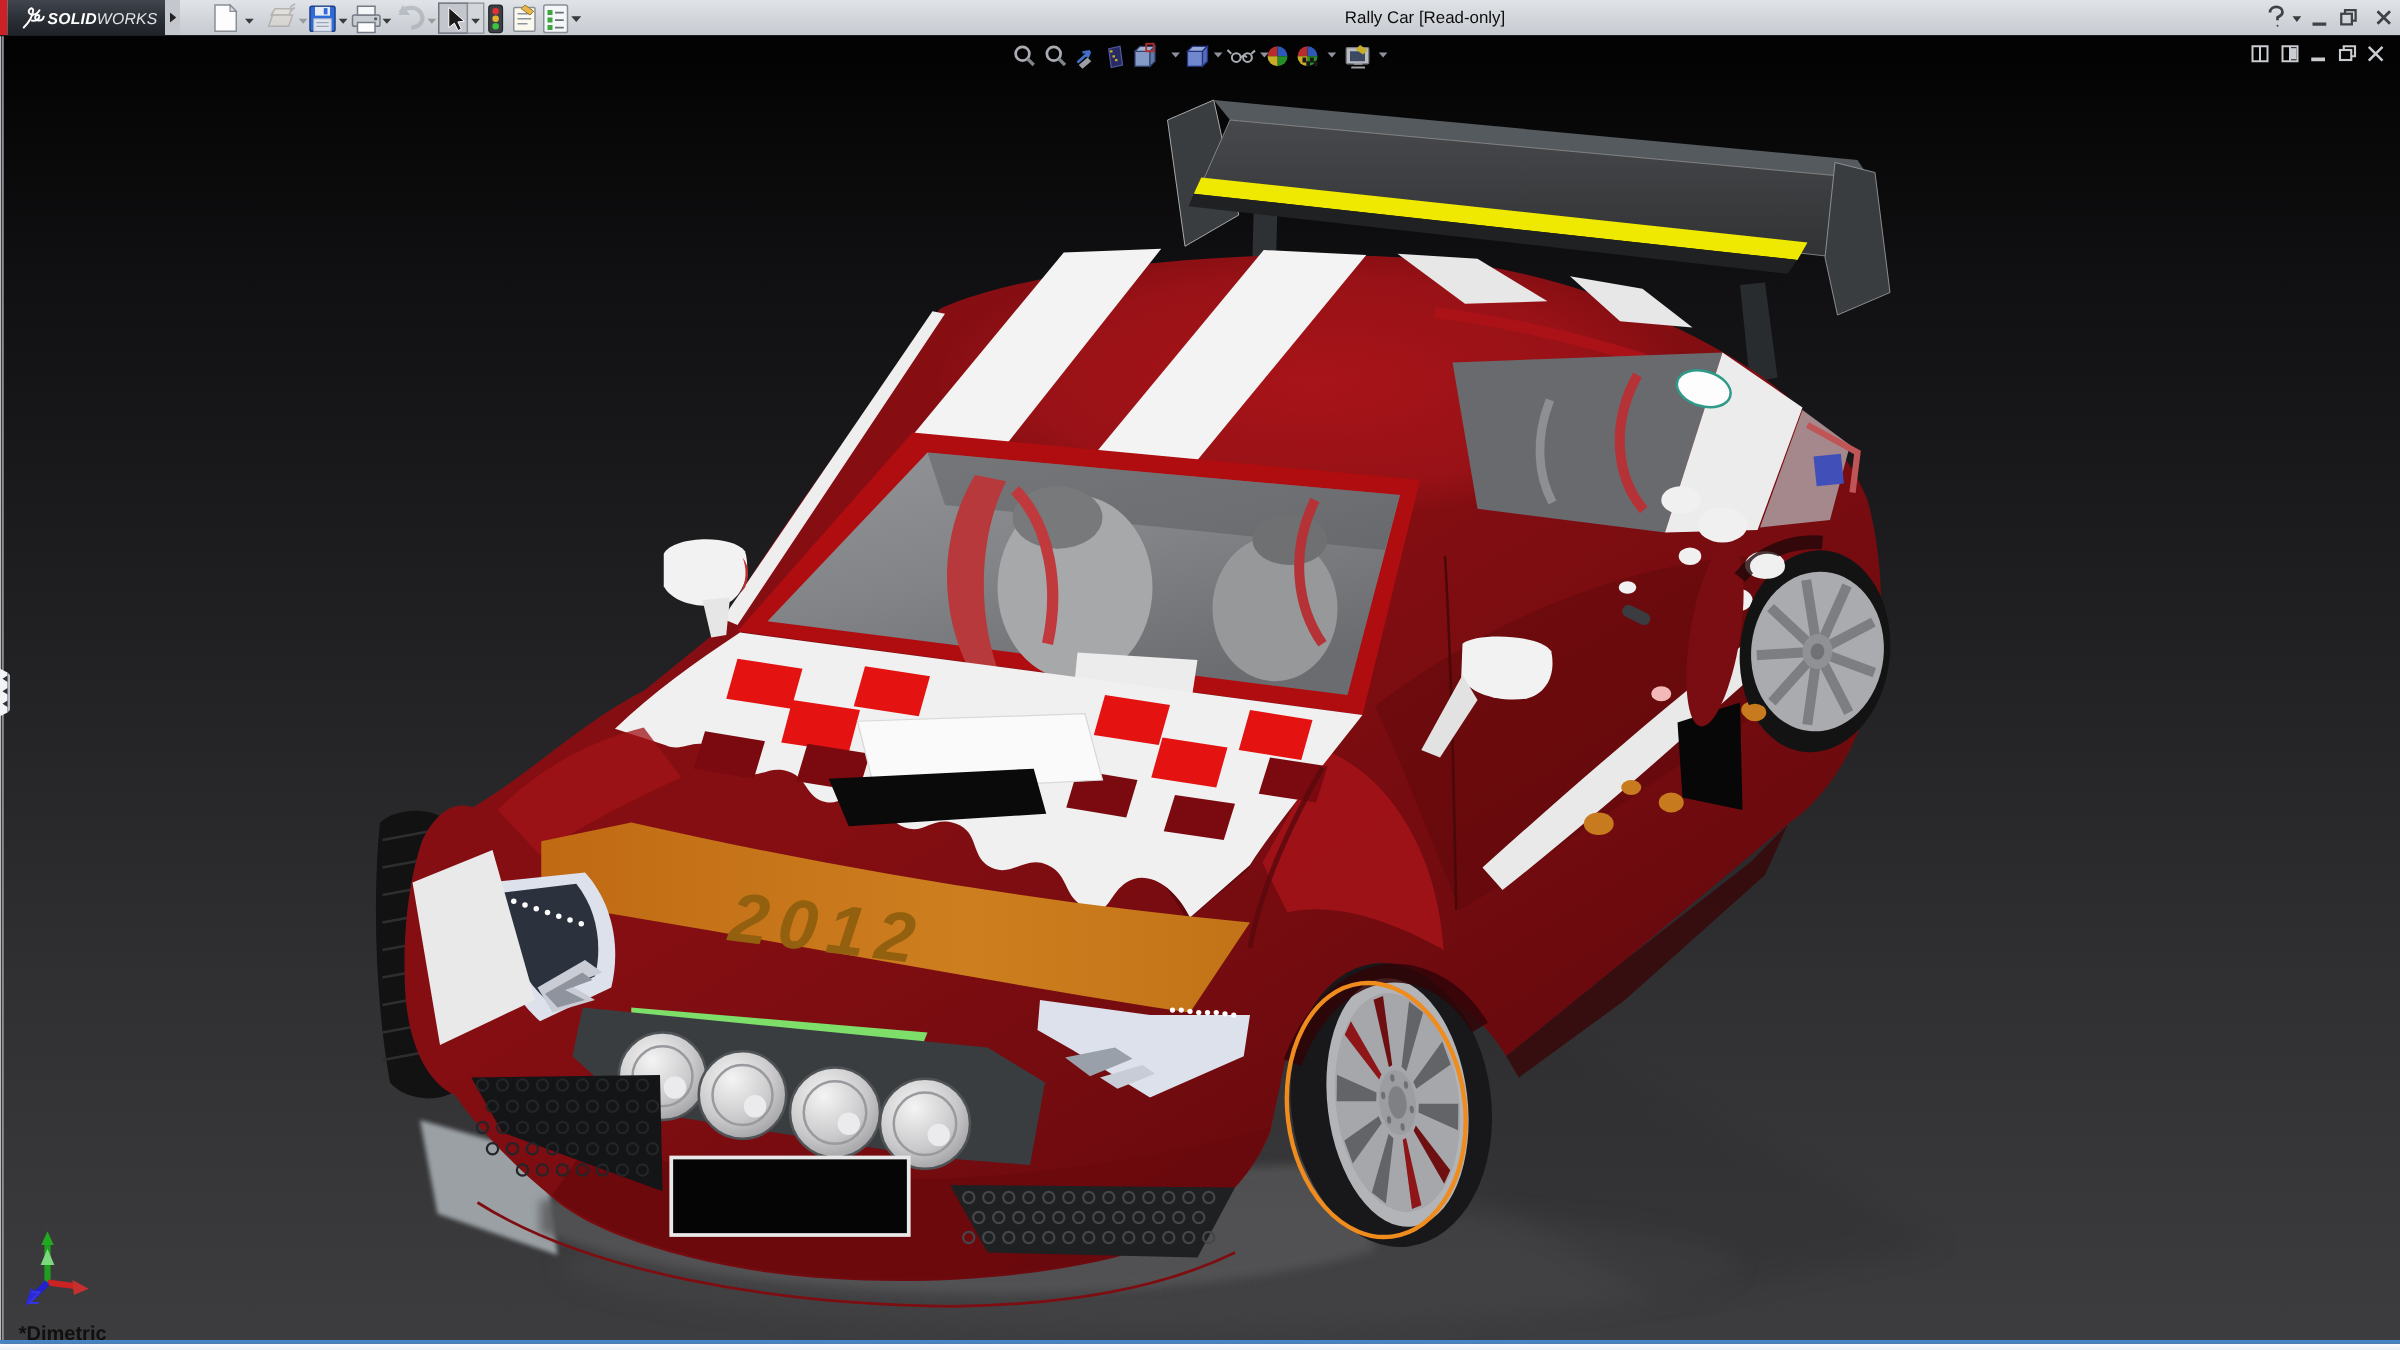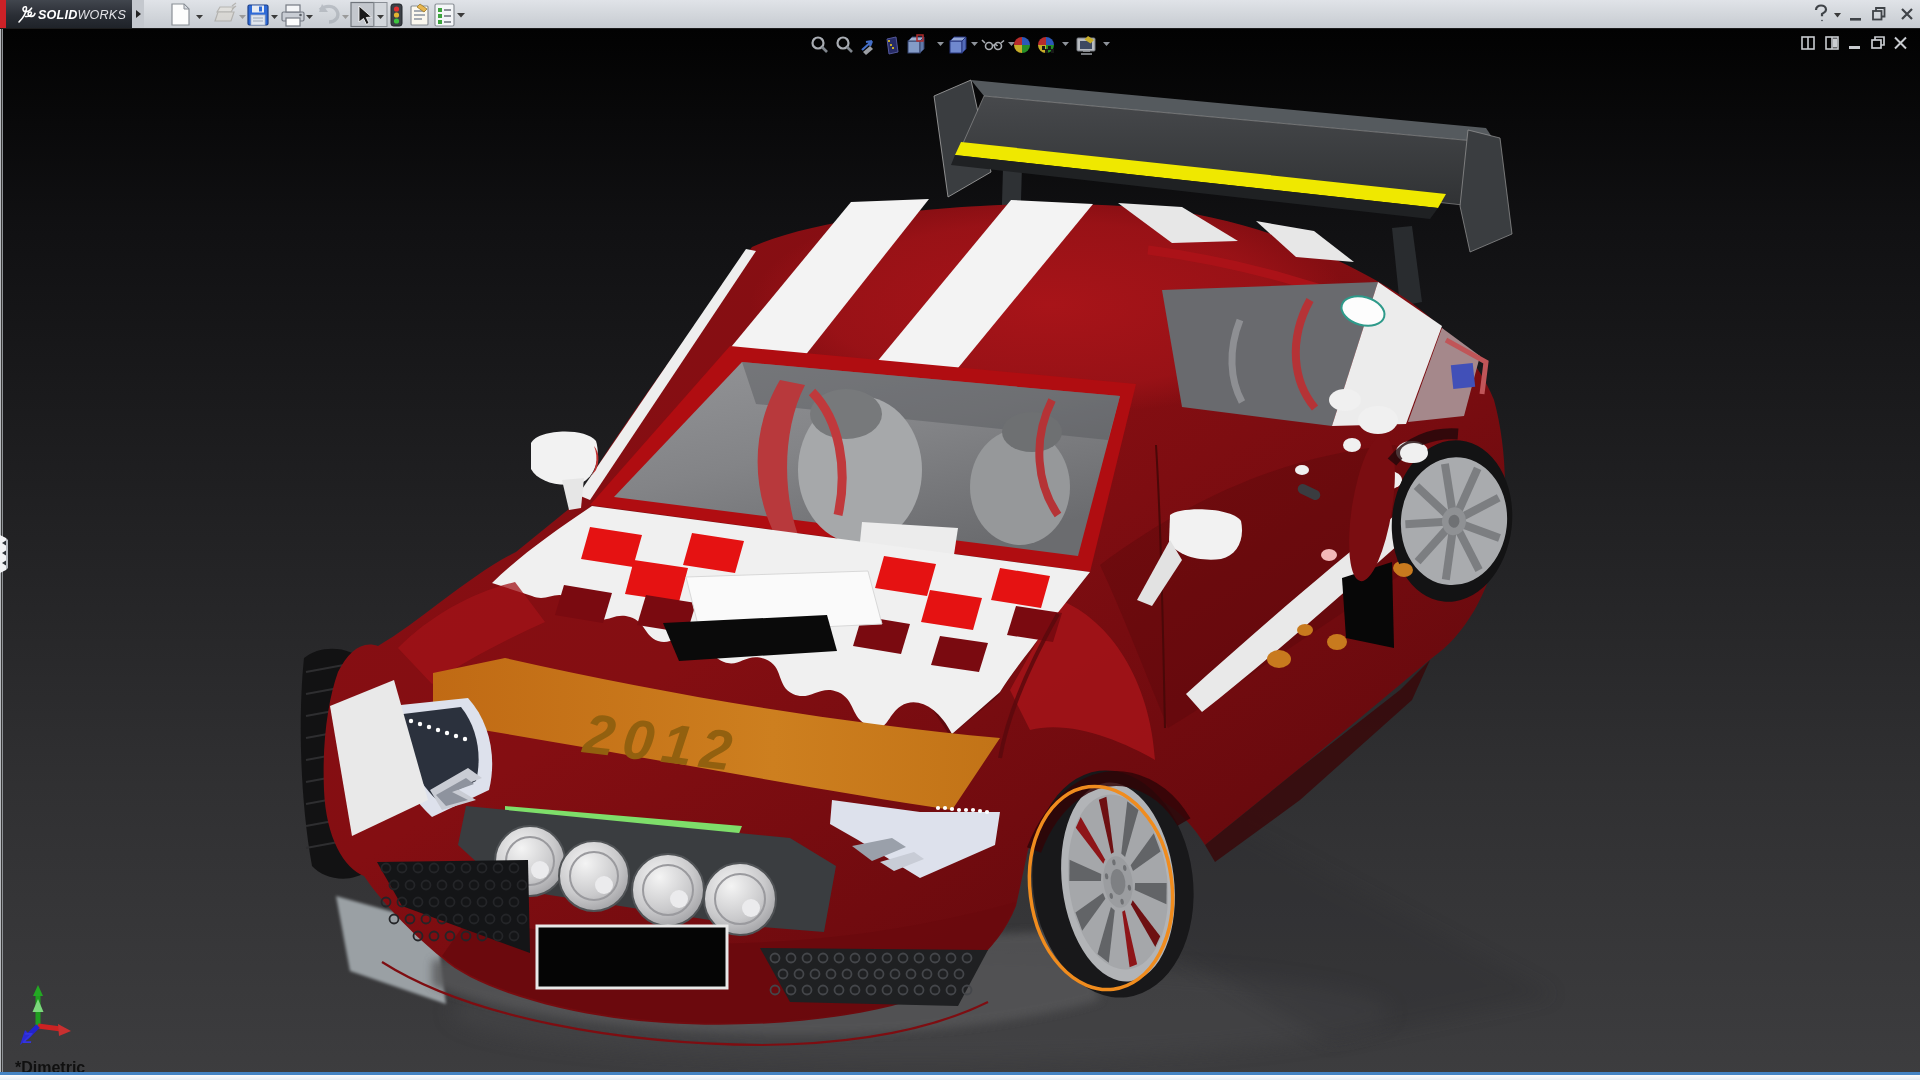--- a/index.html
+++ b/index.html
@@ -81,20 +81,21 @@
         <rect x="275" y="4" width="19" height="22" rx="1.5" fill="#f4f6f8" stroke="#8a8f96" stroke-width="1.2"></rect>
         <rect x="278" y="8" width="4" height="4" fill="#3ea43e"></rect>
         <rect x="278" y="14" width="4" height="4" fill="#3ea43e"></rect>
         <rect x="278" y="20" width="4" height="4" fill="#3ea43e"></rect>
         <path d="M284 10 h7 M284 16 h7 M284 22 h7" stroke="#6a707a" stroke-width="1.4"></path>
       </g>
 </svg>
 <svg class="abs" style="left:449px;top:0" width="30" height="29">
       <path d="M8 13 l8 0 l-4 4.5 Z" fill="#3a3a3a"></path>
     </svg>
+<div id="titletext">Rally Car [Read-only]</div>
 <svg class="abs" style="left:1808px;top:0" width="112" height="29" viewBox="0 0 112 29">
 <g stroke="#3f4348" fill="none" stroke-width="2">
 <path d="M8 10 c0-3 2.5-4.5 5-4.5 c2.8 0 5 1.8 5 4.2 c0 2.4-2.2 3-4 4.3 l0 2.2" stroke-width="2.2"></path>
 <circle cx="14" cy="20.5" r="0.8" fill="#3f4348" stroke="none"></circle>
 </g>
 <path d="M26 13 l7 0 l-3.5 4.5 Z" fill="#3a3a3a"></path>
 <rect x="42" y="18" width="11" height="2.6" fill="#3f4348"></rect>
 <g fill="none" stroke="#3f4348" stroke-width="1.8">
         <rect x="65" y="11" width="8.5" height="8.5"></rect>
         <path d="M68 11 v-3 h8.5 v8.5 h-3"></path>

